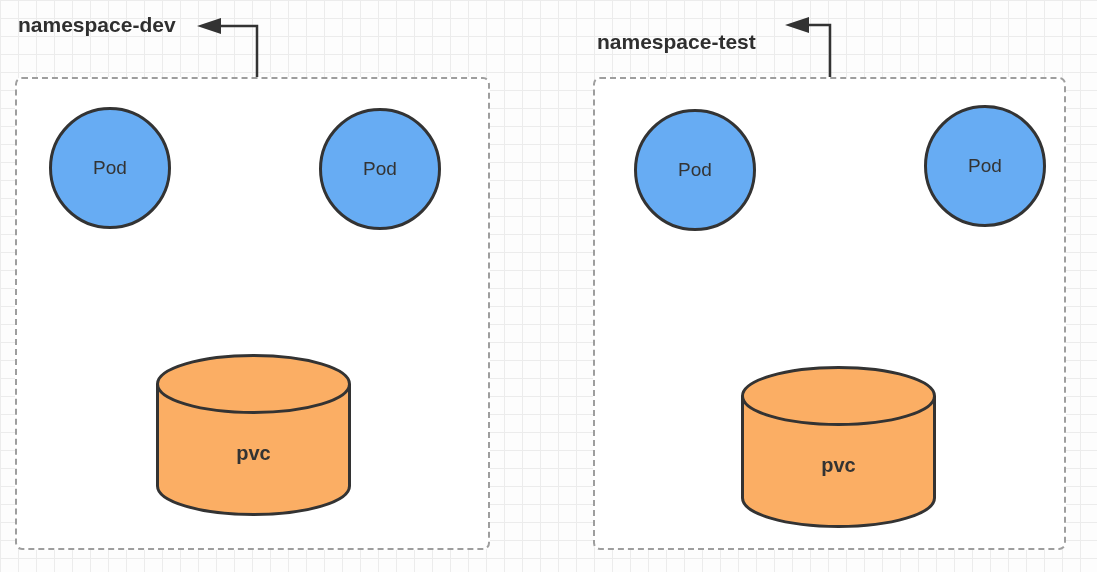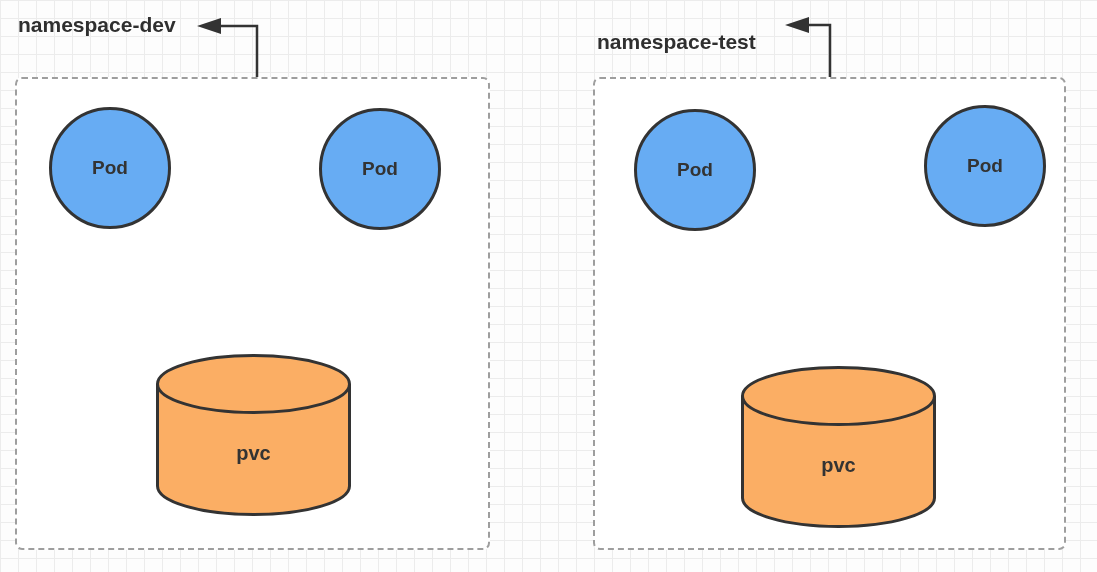--- a/index.html
+++ b/index.html
@@ -45,21 +45,21 @@
   }
   .ns-label.left  { left: 18px; }
   .ns-label.right { left: 597px; margin-top: 17px; }
   .pod {
     position: absolute;
     width: 122px; height: 122px;
     border-radius: 50%;
     background: var(--pod-fill);
     border: 3px solid var(--shape-border);
     display: flex; align-items: center; justify-content: center;
-    font-size: 19px; font-weight: bold; color: #333333;
+    font-size: 19px; font-weight: normal; color: #333333;
   }
   .pod.l1 { left: 49px;  top: 107px; }
   .pod.l2 { left: 319px; top: 108px; }
   .pod.r1 { left: 634px; top: 109px; }
   .pod.r2 { left: 924px; top: 105px; }
   .cylinder {
     position: absolute;
     width: 197px; height: 164px;
   }
   .cylinder.left  { left: 155px; top: 353px; }

